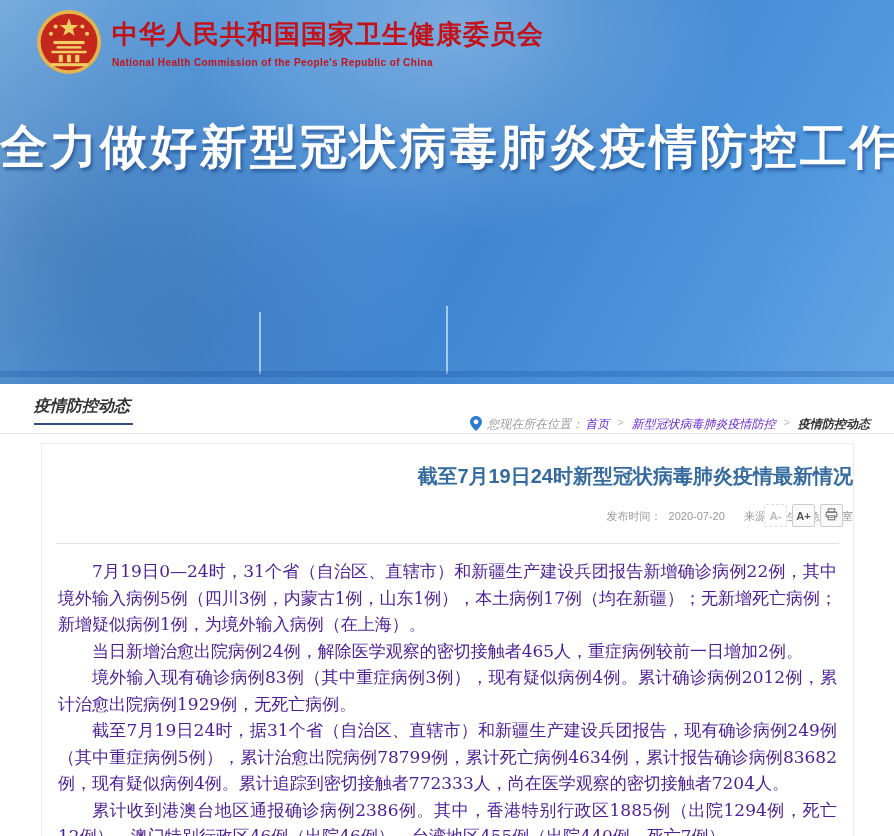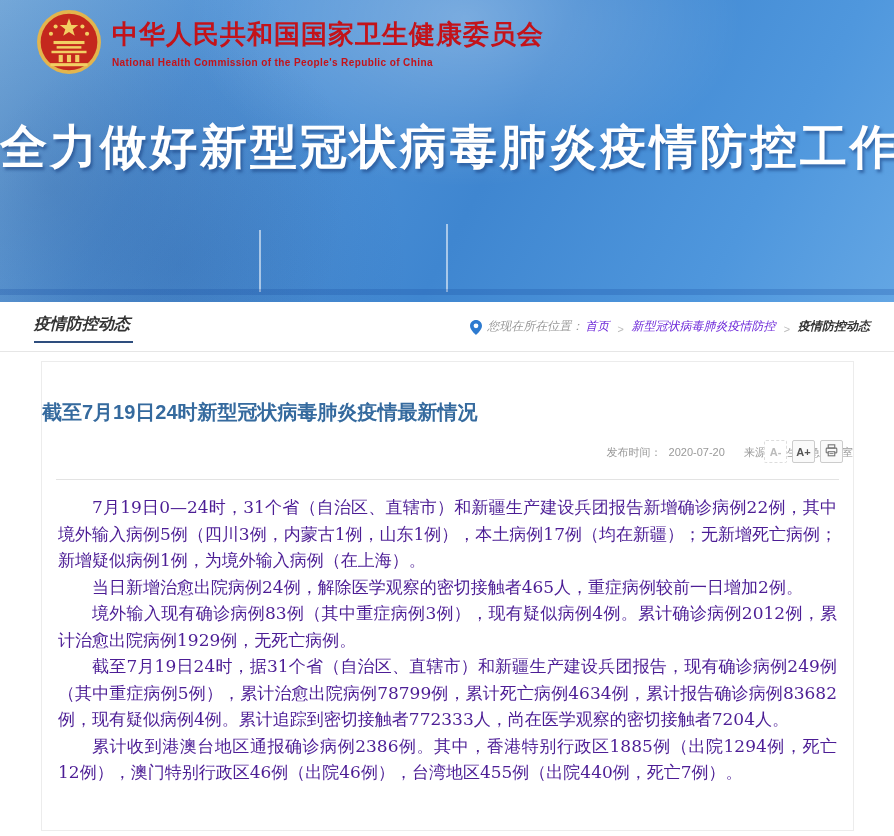--- a/index.html
+++ b/index.html
@@ -1,21 +1,21 @@
 <!DOCTYPE html>
 <html><head>
 <meta charset="utf-8">
 <style>
   * { margin:0; padding:0; box-sizing:border-box; }
   html,body { width:894px; height:836px; overflow:hidden; background:#fff;
               font-family:"Liberation Sans", sans-serif; }
 
   
   .banner{
-    position:relative; width:894px; height:302px;
+    position:relative; width:894px; height:384px;
     background:
       radial-gradient(ellipse at 52% 6%, rgba(255,255,255,.28), rgba(255,255,255,0) 42%),
       radial-gradient(circle at 6% 62%, rgba(22,62,122,.22), rgba(22,62,122,0) 34%),
       radial-gradient(circle at 20% 88%, rgba(25,70,140,.18), rgba(25,70,140,0) 30%),
       linear-gradient(118deg,#7cb0e0 0%,#5697d9 22%,#3f86d0 55%,#4f97dd 82%,#63a6e4 100%);
   }
   .banner::after{ content:""; position:absolute; left:0; right:0; bottom:7px; height:6px;
     background:rgba(25,75,160,.25); }
   .vline{ position:absolute; width:2px; background:rgba(255,255,255,.55); bottom:10px; }
   .v1{ left:259px; height:62px; }
@@ -34,35 +34,35 @@
     white-space:nowrap;
     font-family:Liberation Mono, monospace;
   }
 
   
   .crumb-bar{ position:relative; height:49px; background:#fff;font-style:italic; }
   .section-title{
     position:absolute; left:34px; top:12px; font-size:16px; font-weight:bold; color:#333;
     padding:0 3px 6px 0; border-bottom:2px solid #2e4e7e;
   }
-  .crumbs{ position:absolute; right:24px; top:16px; font-size:12px; color:#999;
-    display:flex; align-items:flex-end; white-space:nowrap; }
+  .crumbs{ position:absolute; right:24px; top:32px; font-size:12px; color:#999;
+    display:flex; align-items:flex-start; white-space:nowrap; }
   .pin{ display:inline-flex; margin-right:5px; }
   .crumb{ color:#6d28d9; text-decoration:none; cursor:pointer; }
   .crumb.current{ color:#333; font-weight:bold; }
   .sep{ color:#bbb; margin:0 8px; font-size:11px; }
   .loc-label{ margin-right:2px; }
   .hr{ height:1px; background:#e6e6e6; width:100%; }
 
   
   .card{
     position:relative; margin:9px 40px 0 41px; min-height:470px;
     border:1px solid #ececec; background:#fff; padding-bottom:40px;
   }
-  .a-title{ margin-top:37px; text-align:left; font-size:20px; font-weight:bold; color:#356a9e; }
+  .a-title{ margin-top:19px; text-align:right; font-size:20px; font-weight:bold; color:#356a9e; }
   .meta{ position:relative; margin-top:14px; height:26px; }
   .meta-text{ display:block; text-align:right; font-size:11px; color:#999; padding-top:5px; }
   .meta-text .src{ margin-left:16px; }
   .meta-text .val{ margin-left:4px; }
   .tools{ position:absolute; right:10px; top:0; display:flex; gap:5px; }
   .tool{
     width:23px; height:23px; background:#fafafa; border:1px solid #ccc; border-radius:2px;
     font-size:11px; color:#555; font-weight:bold; cursor:pointer;
     display:inline-flex; align-items:center; justify-content:center; padding:0;
   }

